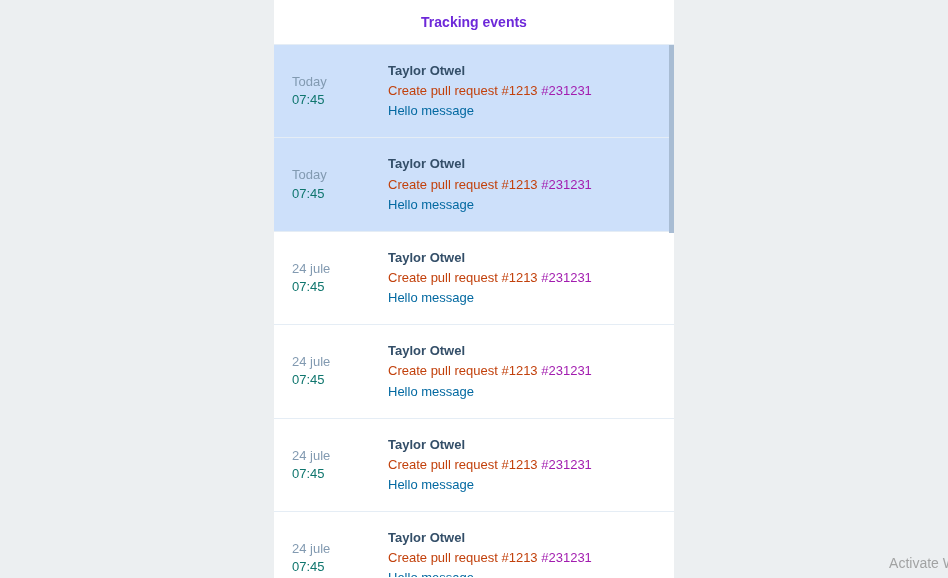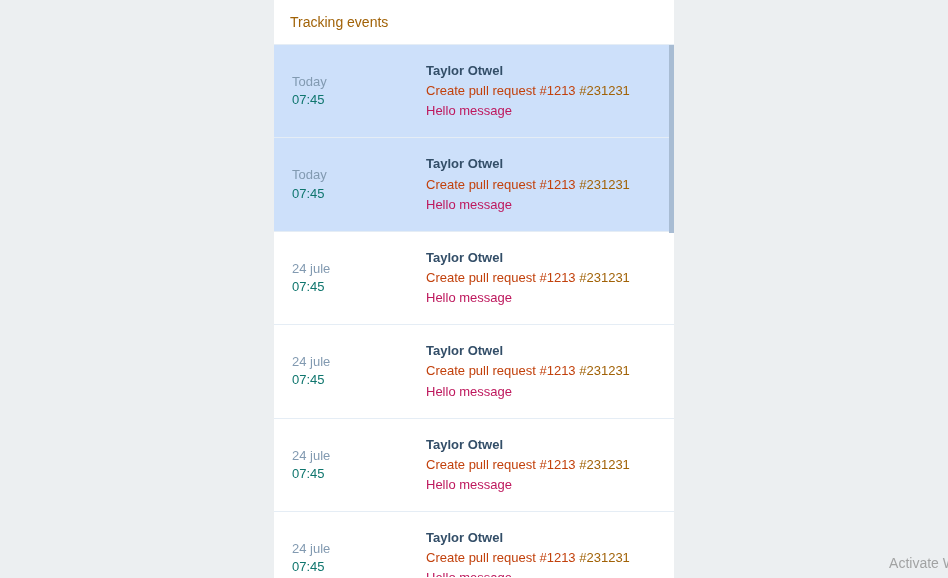--- a/index.html
+++ b/index.html
@@ -16,24 +16,25 @@
     .panel {
       background: #fff;
       width: 400px;
       margin: 0 auto;
       height: 578px;
       overflow: hidden;
       position: relative;
     }
     .panel-header {
       padding: 14px 16px;
-      font-weight: 400;
+      font-weight: 700;
       font-size: 14px;
-      color: #a16207;
+      color: #6d28d9;
       border-bottom: 1px solid #e5edf5;
+      text-align: center;
     }
     .events {
       position: relative;
       height: calc(578px - 46px);
       overflow: hidden;
     }
     .event-row {
       display: flex;
       padding: 16px 18px;
       border-bottom: 1px solid #e5edf5;
@@ -56,35 +57,34 @@
       line-height: 1.4;
     }
     .event-date .time {
       color: #0f766e;
       font-size: 13px;
       line-height: 1.4;
     }
     .event-body {
       flex: 1;
       line-height: 1.55;
-      margin-left: 38px;
     }
     .event-body .author {
       font-weight: 600;
       color: #334e68;
     }
     .event-body .action {
       color: #c2410c;
     }
     .event-body .link {
-      color: #a16207;
+      color: #a21caf;
       text-decoration: none;
     }
     .event-body .message {
-      color: #be185d;
+      color: #0369a1;
     }
     .scroll-thumb {
       position: absolute;
       right: 0;
       top: 0;
       width: 5px;
       height: 188px;
       background: #a8bcd3;
     }
     .watermark {

